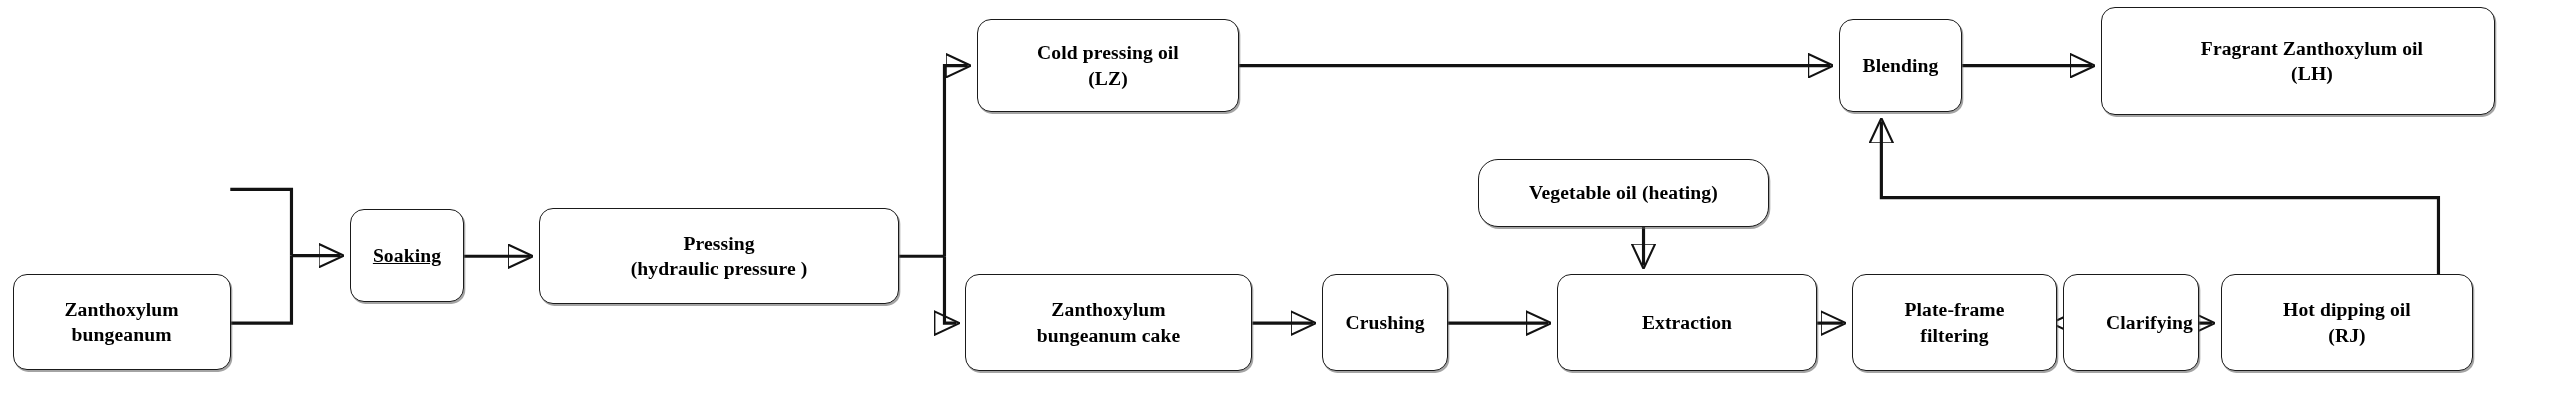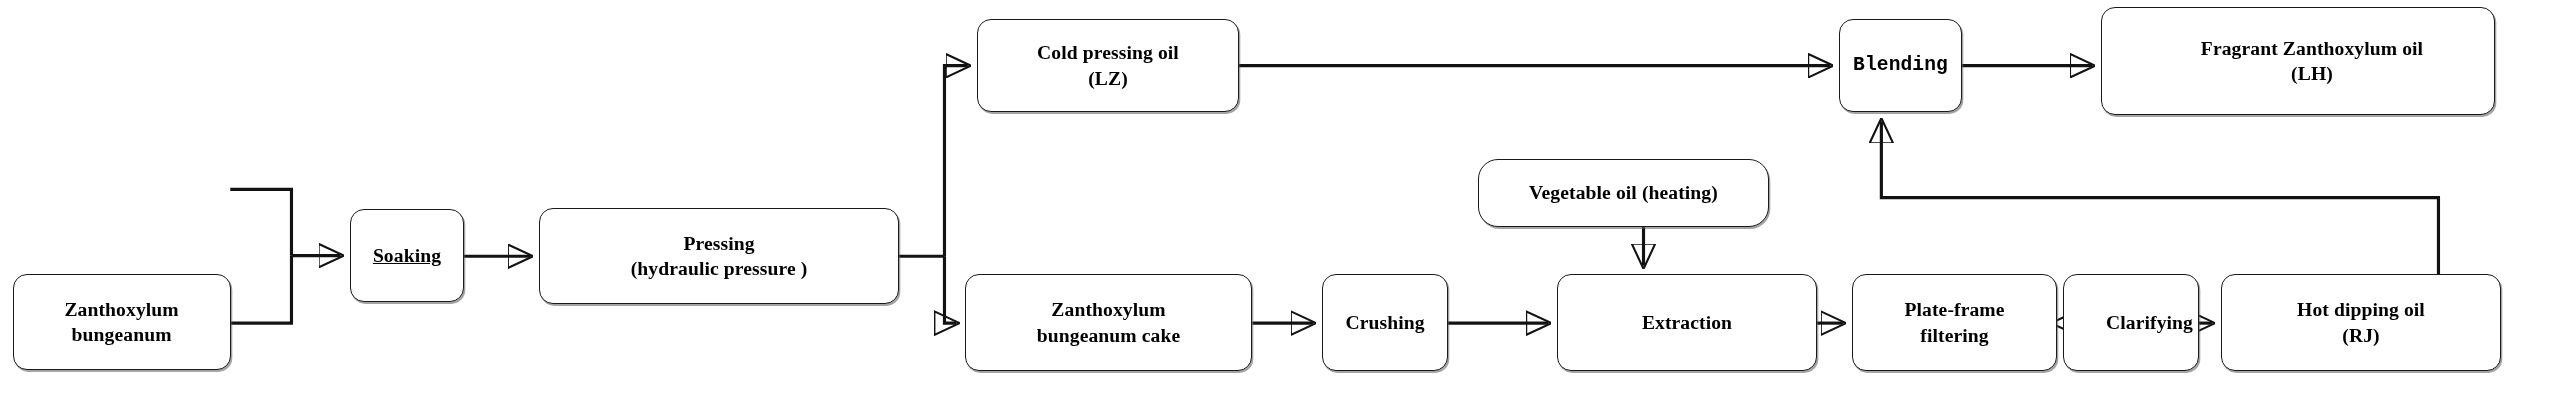--- a/index.html
+++ b/index.html
@@ -135,28 +135,28 @@
     <span class="label">
       <span>Plate-frame</span><br>
       <span>filtering</span>
     </span>
   </div>
 
   <div class="node" style="left:2063px; top:274px; width:136px; height:97px;text-align:right;">
     <span class="label">Clarifying</span>
   </div>
 
-  <div class="node" style="left:2221px; top:274px; width:280px; height:97px;">
+  <div class="node" style="left:2221px; top:274px; width:252px; height:97px;">
     <span class="label">
       <span>Hot dipping oil</span><br>
       <span>(RJ)</span>
     </span>
   </div>
 
-  <div class="node" style="left:1839px; top:19px; width:123px; height:93px;font-family:Liberation Mono, monospace;">
+  <div class="node" style="left:1839px; top:19px; width:123px; height:93px;">
     <span class="label">Blending</span>
   </div>
 
   <div class="node" style="left:2101px; top:7px; width:394px; height:108px;padding-left:33px;">
     <span class="label">
       <span>Fragrant Zanthoxylum oil</span><br>
       <span>(LH)</span>
     </span>
   </div>
 

